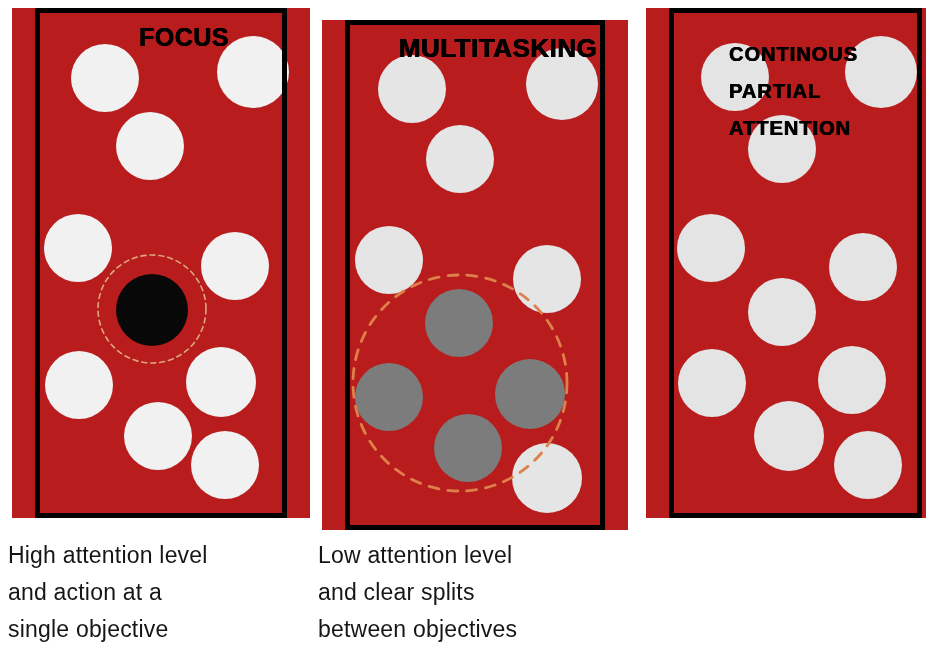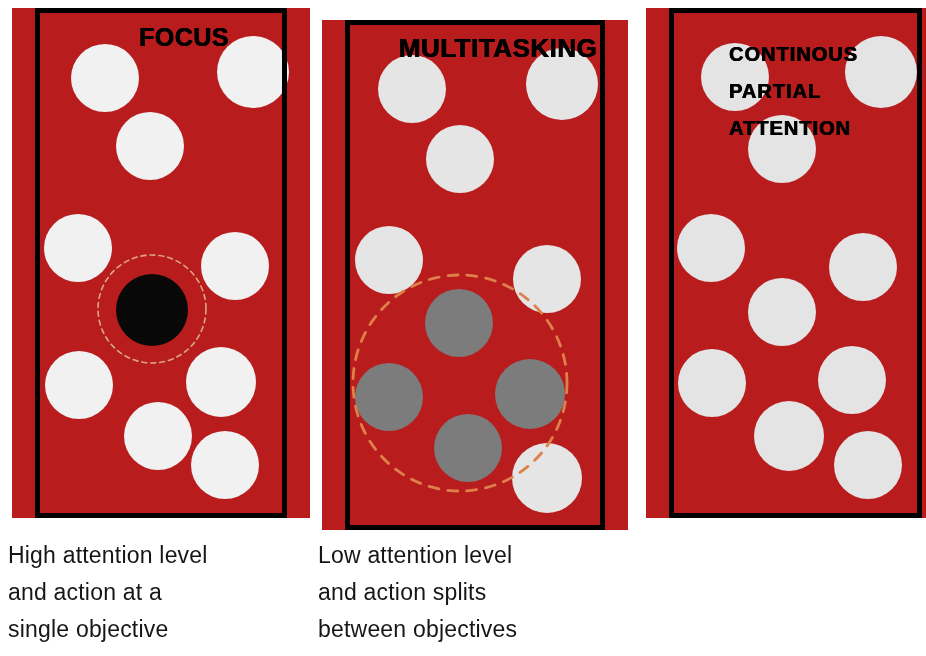--- a/index.html
+++ b/index.html
@@ -91,16 +91,16 @@
         <circle cx="199" cy="457" r="34" fill="#e4e4e4"></circle>
         <rect x="2.5" y="2.5" width="248" height="505" fill="none" stroke="#000000" stroke-width="5"></rect>
       </svg>
     <h2 class="title">CONTINOUS PARTIAL ATTENTION</h2>
   </section>
 
   <p class="caption cap1">High attention level
 and action at a
 single objective</p>
   <p class="caption cap2">Low attention level
-and action splits
+and clear splits
 between objectives</p>
 
 </div>
 
 </body></html>

